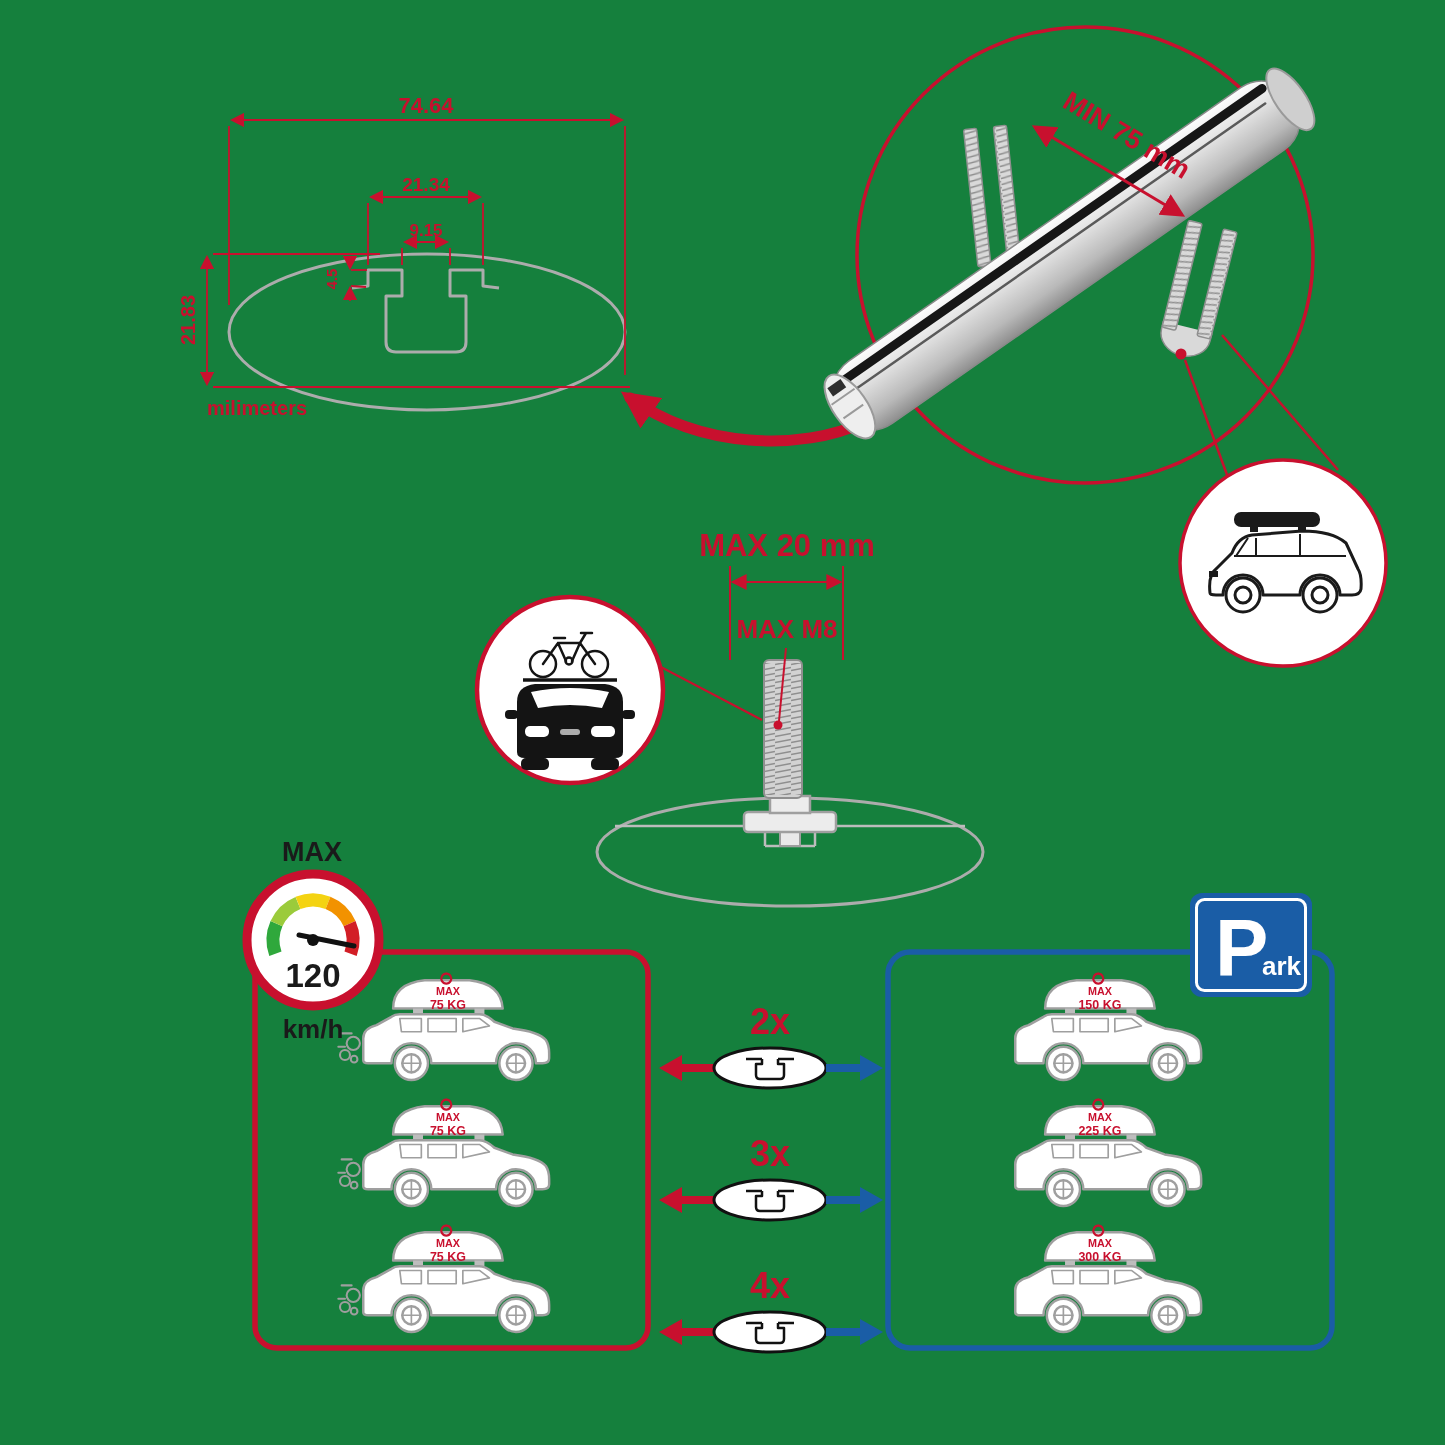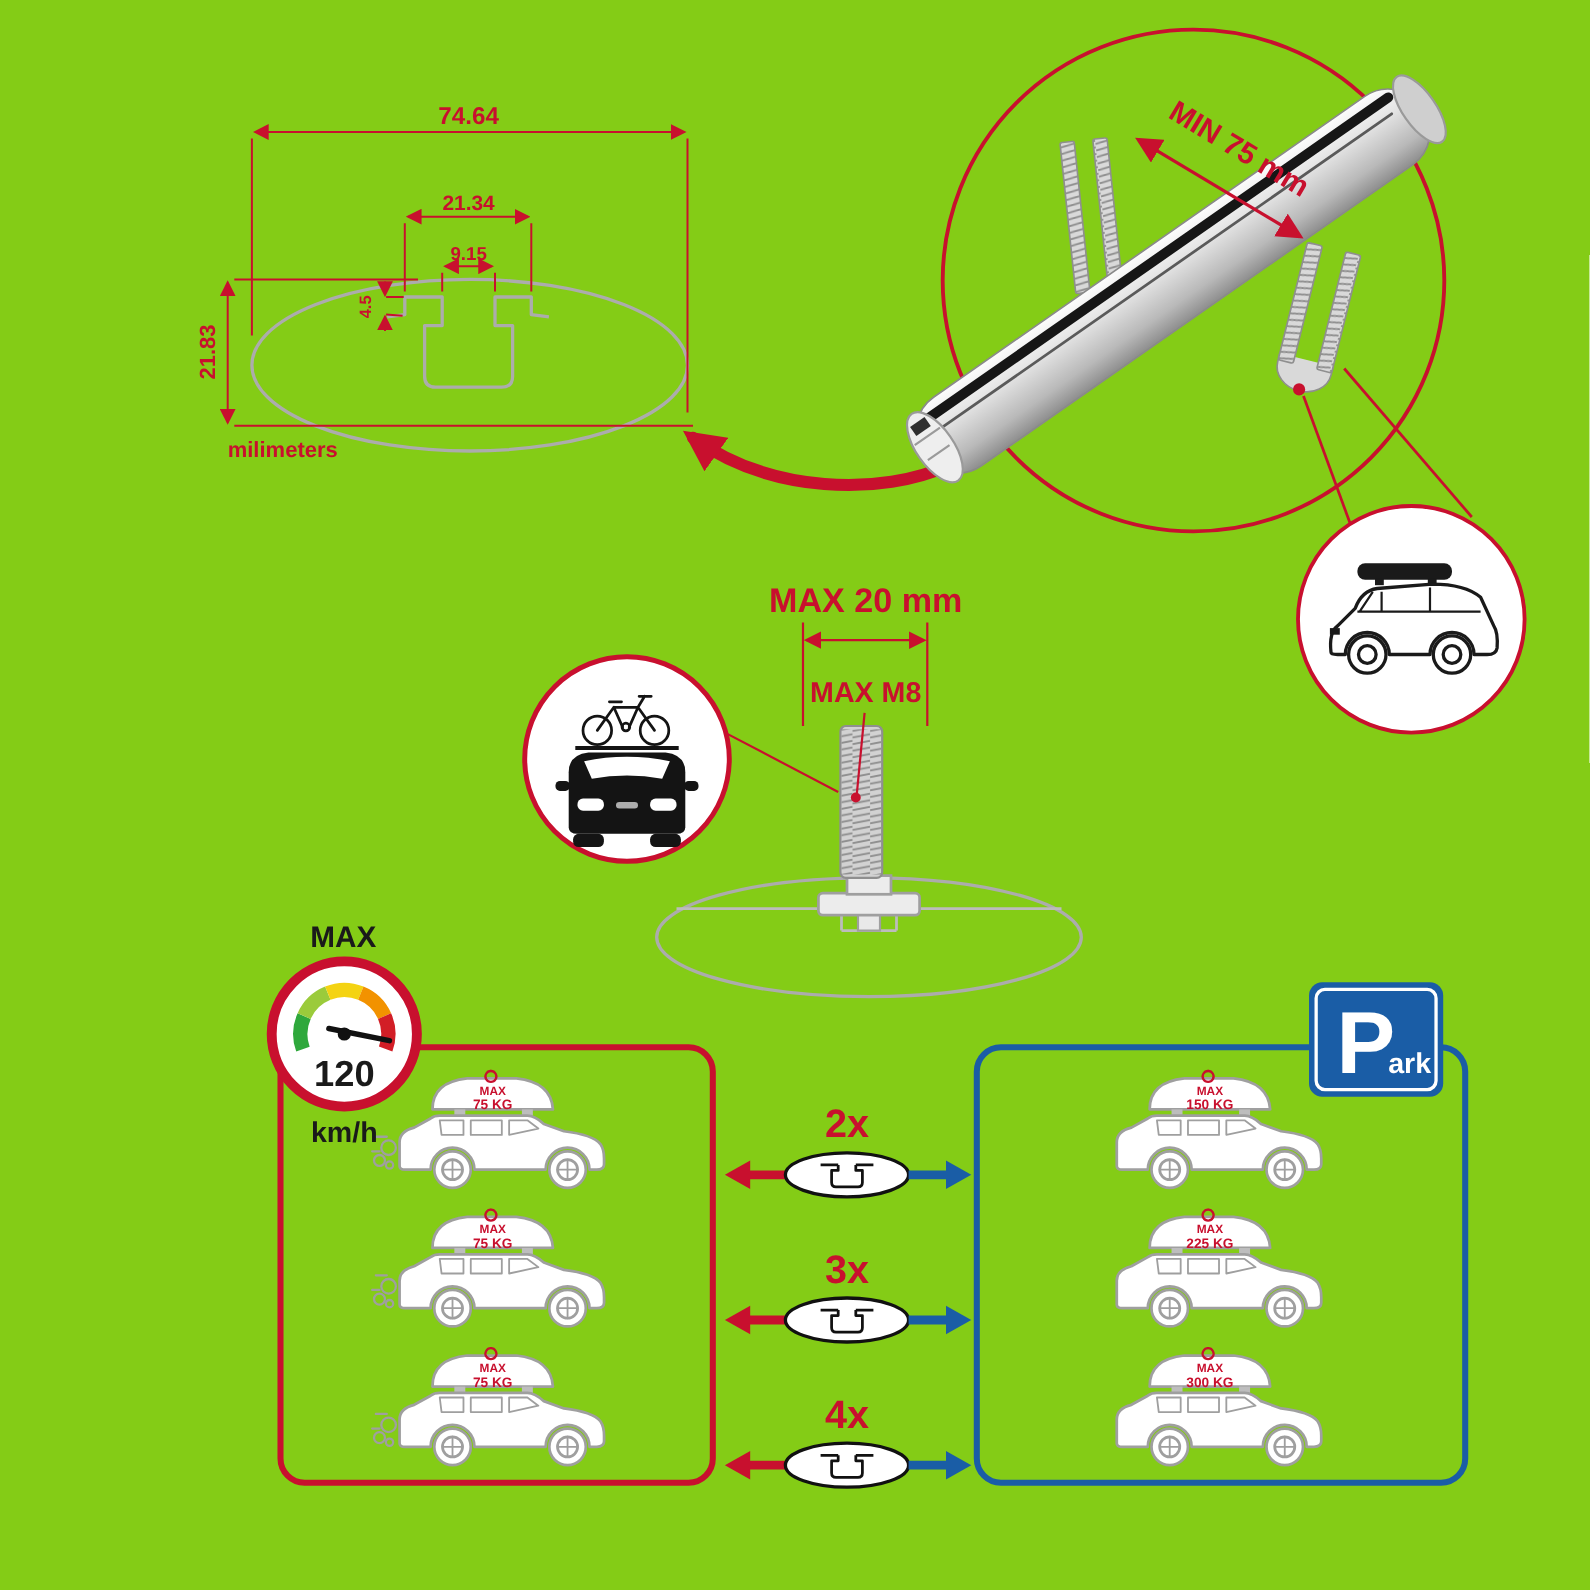--- a/index.html
+++ b/index.html
@@ -1,16 +1,16 @@
 <!DOCTYPE html>
 <html><head>
 <meta charset="utf-8">
 <style>
   html,body{margin:0;padding:0;background:#ffffff;}
-  .stage{position:relative;width:1445px;height:1445px;background:#84cc16;overflow:hidden;
+  .stage{position:relative;width:1445px;height:1445px;background:#15803d;overflow:hidden;
          font-family:"Liberation Sans",sans-serif;}
   .abs{position:absolute;}
   svg text{font-family:"Liberation Sans",sans-serif;}
   .dimtxt{fill:#C8102E;font-weight:bold;}
   .redtxt{fill:#C8102E;font-weight:bold;}
   .blktxt{fill:#1a1a1a;font-weight:bold;}
 </style>
 </head>
 <body>
 

